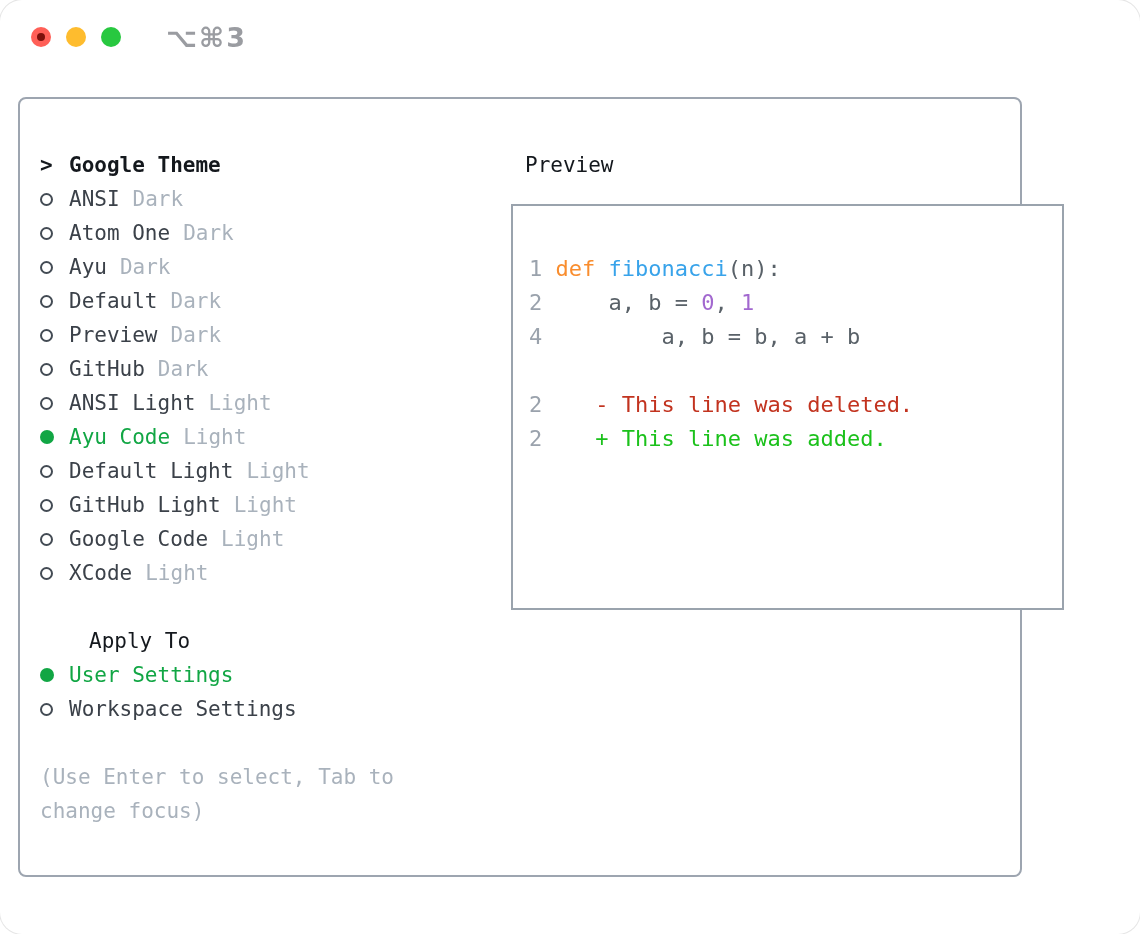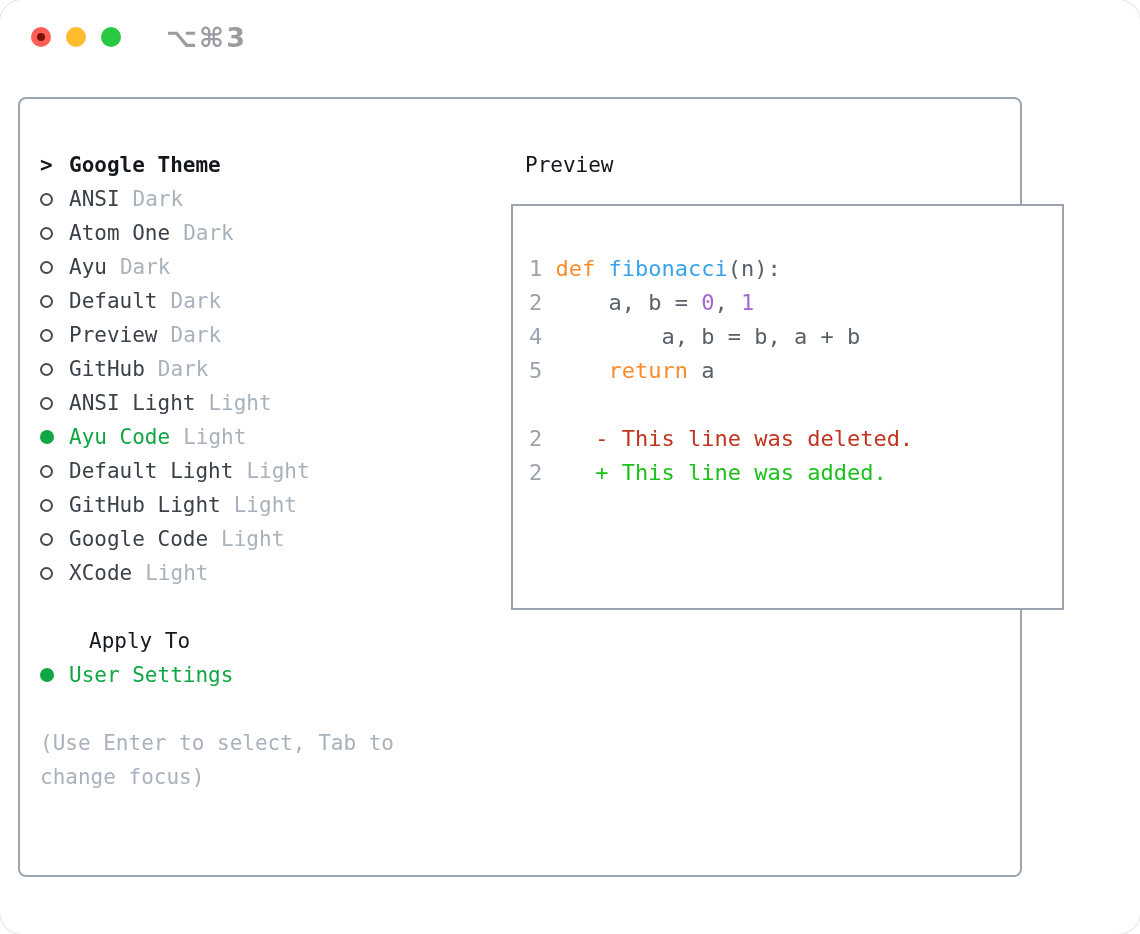--- a/index.html
+++ b/index.html
@@ -167,39 +167,44 @@
         <span class="subheader-label">Apply To</span>
       </div>
 
       <div id="apply-list">
           <div class="row">
             <span class="marker">
               <span class="bullet sel"></span>
             </span>
             <span class="lbl sel">User Settings</span>
           </div>
+          <div class="row">
+            <span class="marker">
+              <span class="bullet"></span>
+            </span>
+            <span class="lbl">Workspace Settings</span>
+          </div>
         </div>
 
       <div class="spacer-row"></div>
 
       <div class="help">
         <div>(Use Enter to select, Tab to</div>
         <div>change focus)</div>
       </div>
     </div>
 
     <div class="row preview-header">
       <span>Preview</span>
     </div>
 
     <div class="preview-box">
       <div id="code-lines">
           <div class="code-row"><span class="c-num">1 </span><span class="c-kw">def </span><span class="c-fn">fibonacci</span><span class="c-fg">(n):</span></div>
           <div class="code-row"><span class="c-num">2 </span><span class="c-fg">    a, b = </span><span class="c-lit">0</span><span class="c-fg">, </span><span class="c-lit">1</span></div>
           <div class="code-row"><span class="c-num">4 </span><span class="c-fg">        a, b = b, a + b</span></div>
-          <div class="code-row"><span class="c-num">5 </span><span class="c-fg">    </span><span class="c-kw">return </span><span class="c-fg">a</span></div>
           <div class="code-row"></div>
           <div class="code-row"><span class="c-num">2</span><span class="c-fg">    </span><span class="c-del">- This line was deleted.</span></div>
           <div class="code-row"><span class="c-num">2</span><span class="c-fg">    </span><span class="c-add">+ This line was added.</span></div>
         </div>
     </div>
   </div>
 </div>
 
 </body></html>

